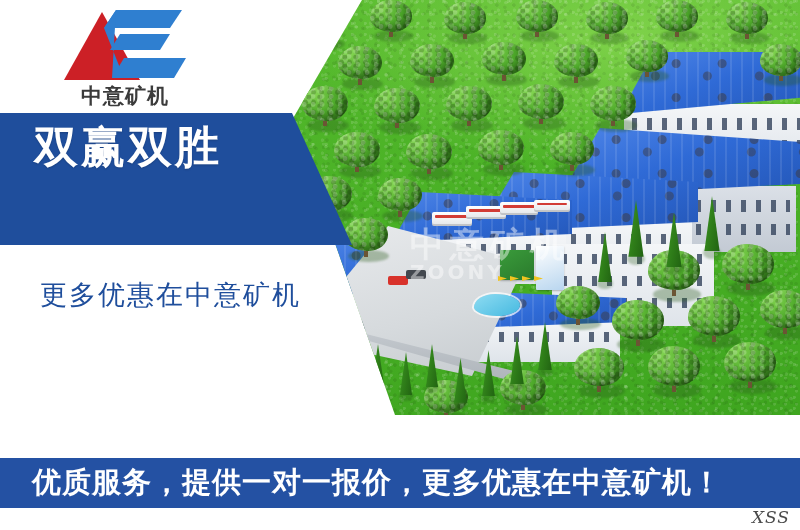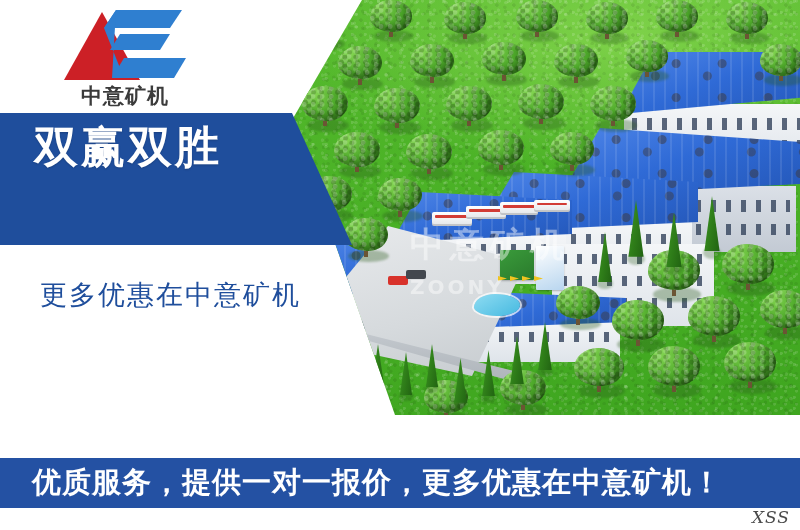--- a/index.html
+++ b/index.html
@@ -169,21 +169,21 @@
   .photo-watermark {
     position: absolute;
     color: rgba(255,255,255,.45);
     font-weight: 700;
     letter-spacing: 3px;
     font-family: "DejaVu Sans", "Liberation Sans", sans-serif;
     user-select: none;
     pointer-events: none;
   }
   .wm-cn { left: 410px; top: 222px; font-size: 34px; letter-spacing: 6px; }
-  .wm-en { left: 410px; top: 275px; font-size: 20px; }
+  .wm-en { left: 410px; top: 260px; font-size: 20px; }
 
   
   .blue-panel {
     position: absolute;
     left: 0; top: 113px;
     width: 360px; height: 132px;
     background: #1f4e9c;
     -webkit-clip-path: polygon(0 0, 292px 0, 352px 132px, 0 132px);
     clip-path: polygon(0 0, 292px 0, 352px 132px, 0 132px);
   }

